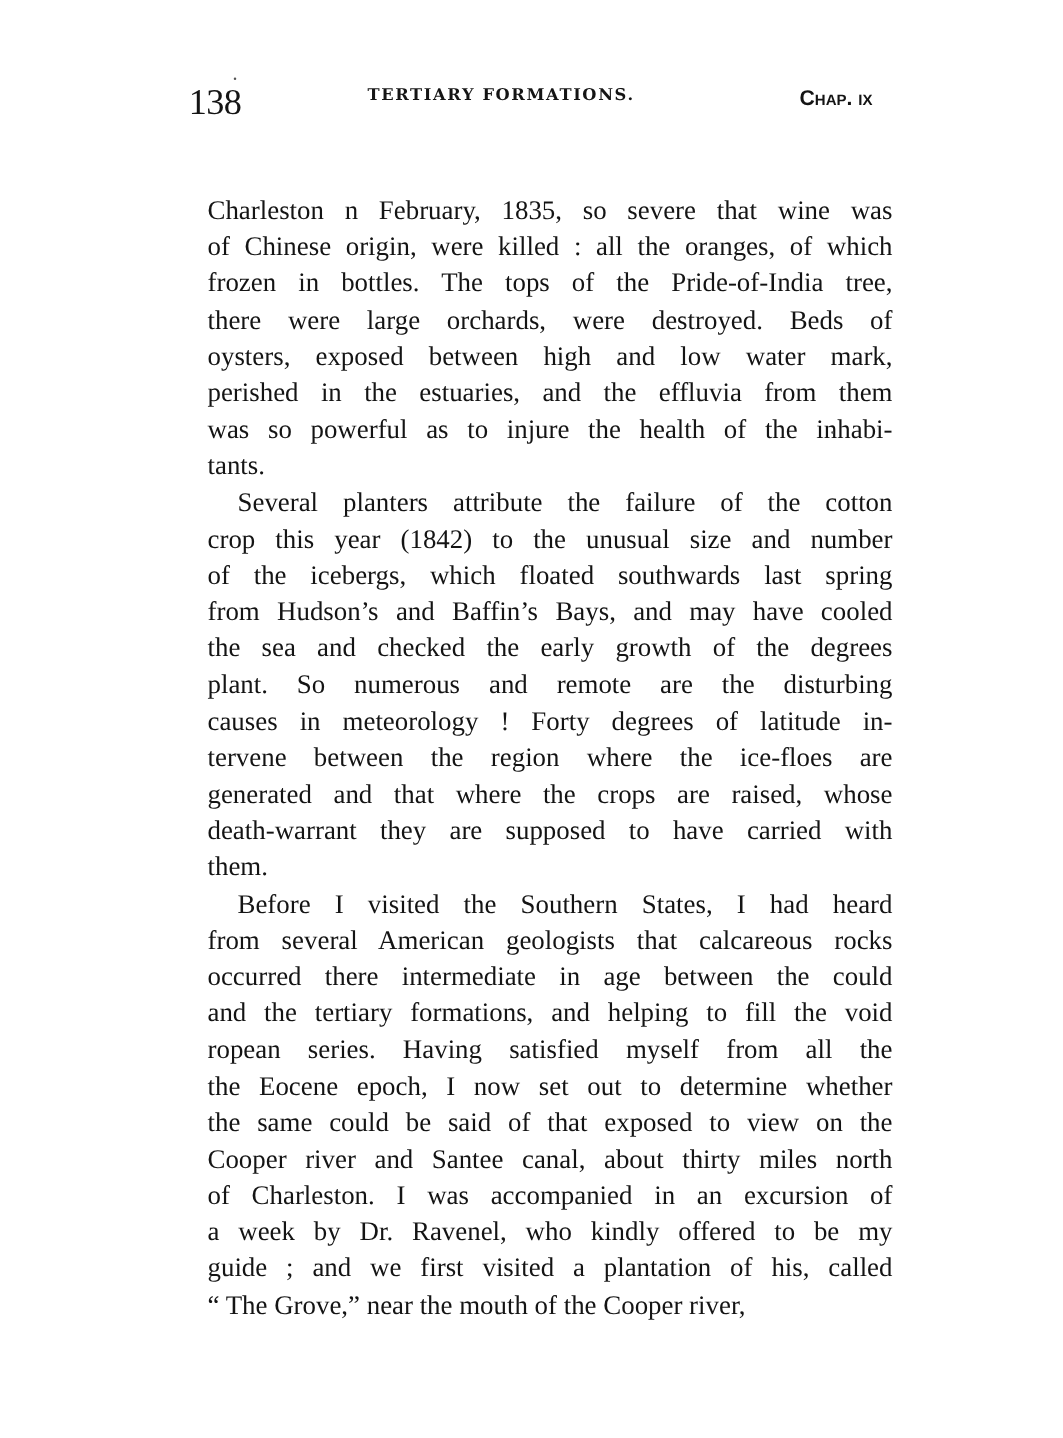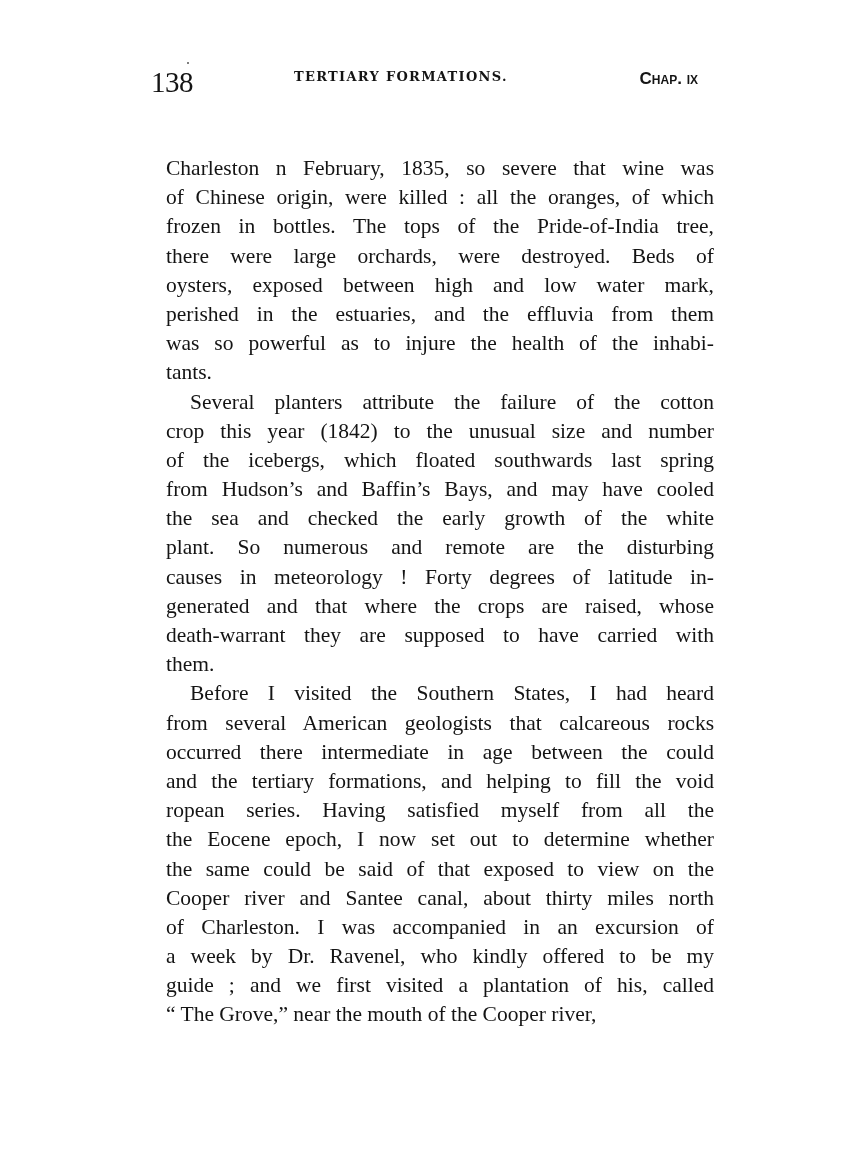--- a/index.html
+++ b/index.html
@@ -103,23 +103,24 @@
         <span class="line">oysters, exposed between high and low water mark,</span>
         <span class="line">perished in the estuaries, and the effluvia from them</span>
         <span class="line">was so powerful as to injure the health of the inhabi-</span>
         <span class="line last">tants.</span>
       </div>
       <div>
         <span class="line indent">Several planters attribute the failure of the cotton</span>
         <span class="line">crop this year (1842) to the unusual size and number</span>
         <span class="line">of the icebergs, which floated southwards last spring</span>
         <span class="line">from Hudson’s and Baffin’s Bays, and may have cooled</span>
-        <span class="line">the sea and checked the early growth of the white</span>
+        <span class="line">the sea and checked the early growth of the degrees</span>
         <span class="line">plant.  So numerous and remote are the disturbing</span>
         <span class="line">causes in meteorology !  Forty degrees of latitude in-</span>
+        <span class="line">tervene between the region where the ice-floes are</span>
         <span class="line">generated and that where the crops are raised, whose</span>
         <span class="line">death-warrant they are supposed to have carried with</span>
         <span class="line last">them.</span>
       </div>
       <div>
         <span class="line indent">Before I visited the Southern States, I had heard</span>
         <span class="line">from several American geologists that calcareous rocks</span>
         <span class="line">occurred there intermediate in age between the could</span>
         <span class="line">and the tertiary formations, and helping to fill the void</span>
         <span class="line">ropean series.  Having satisfied myself from all the</span>

